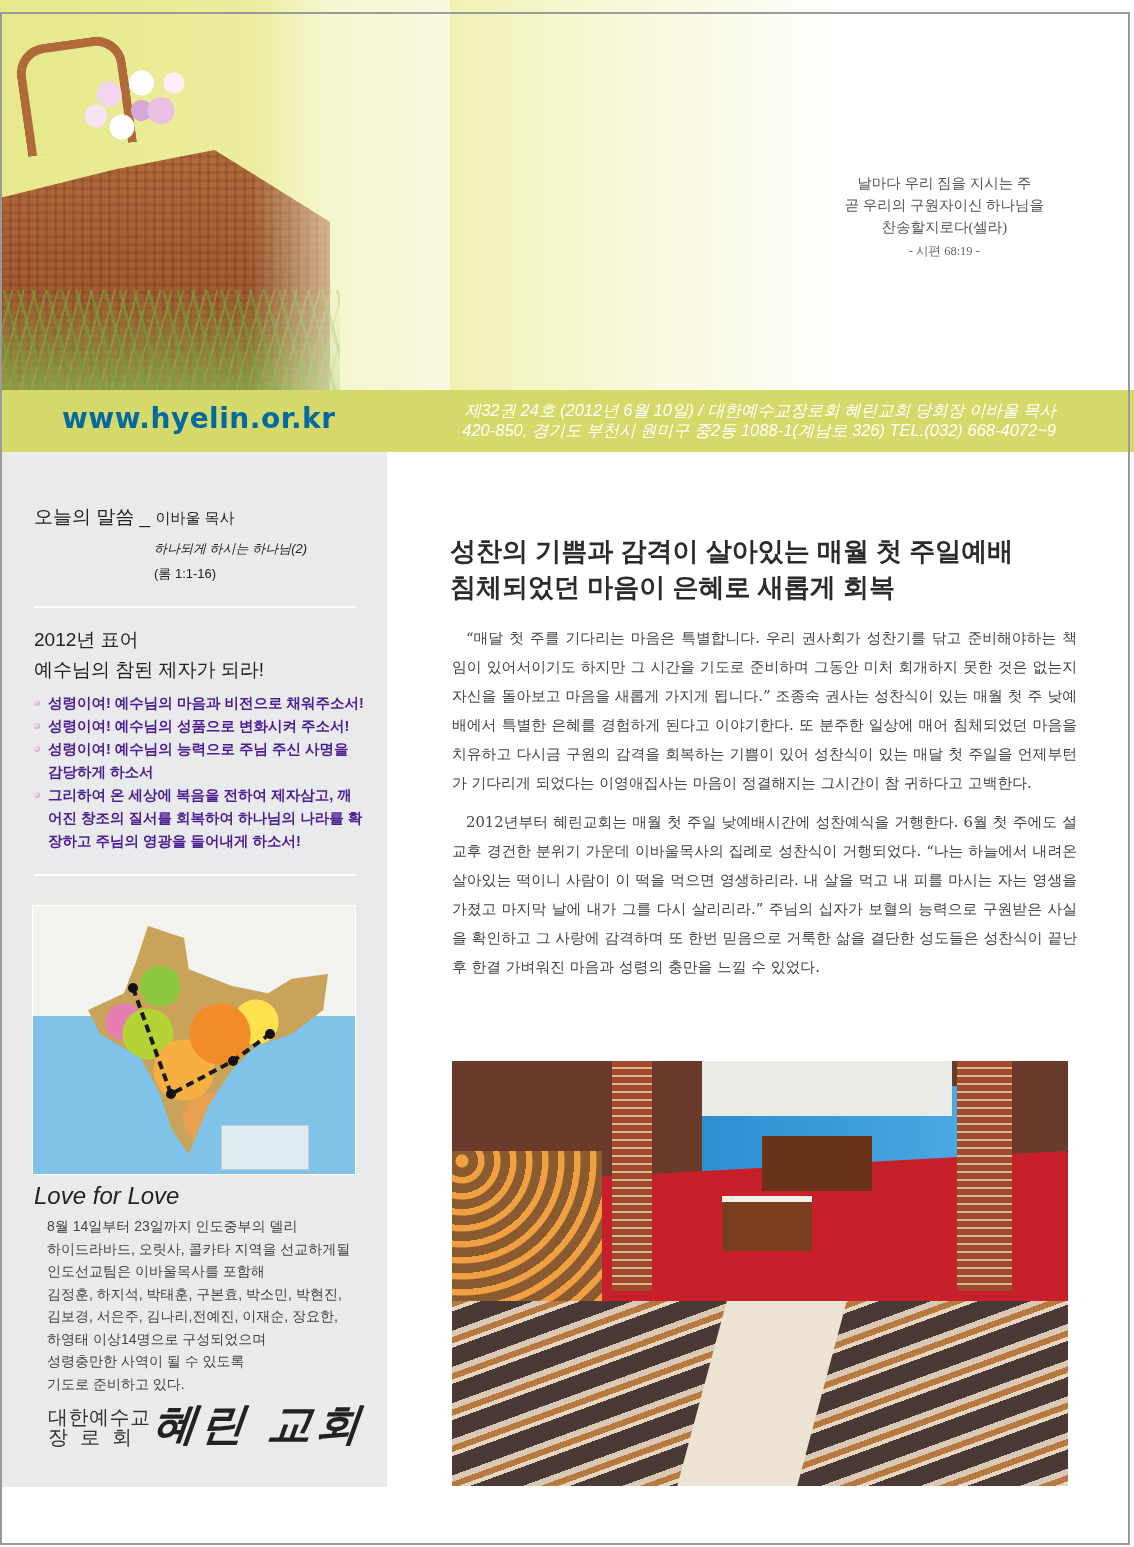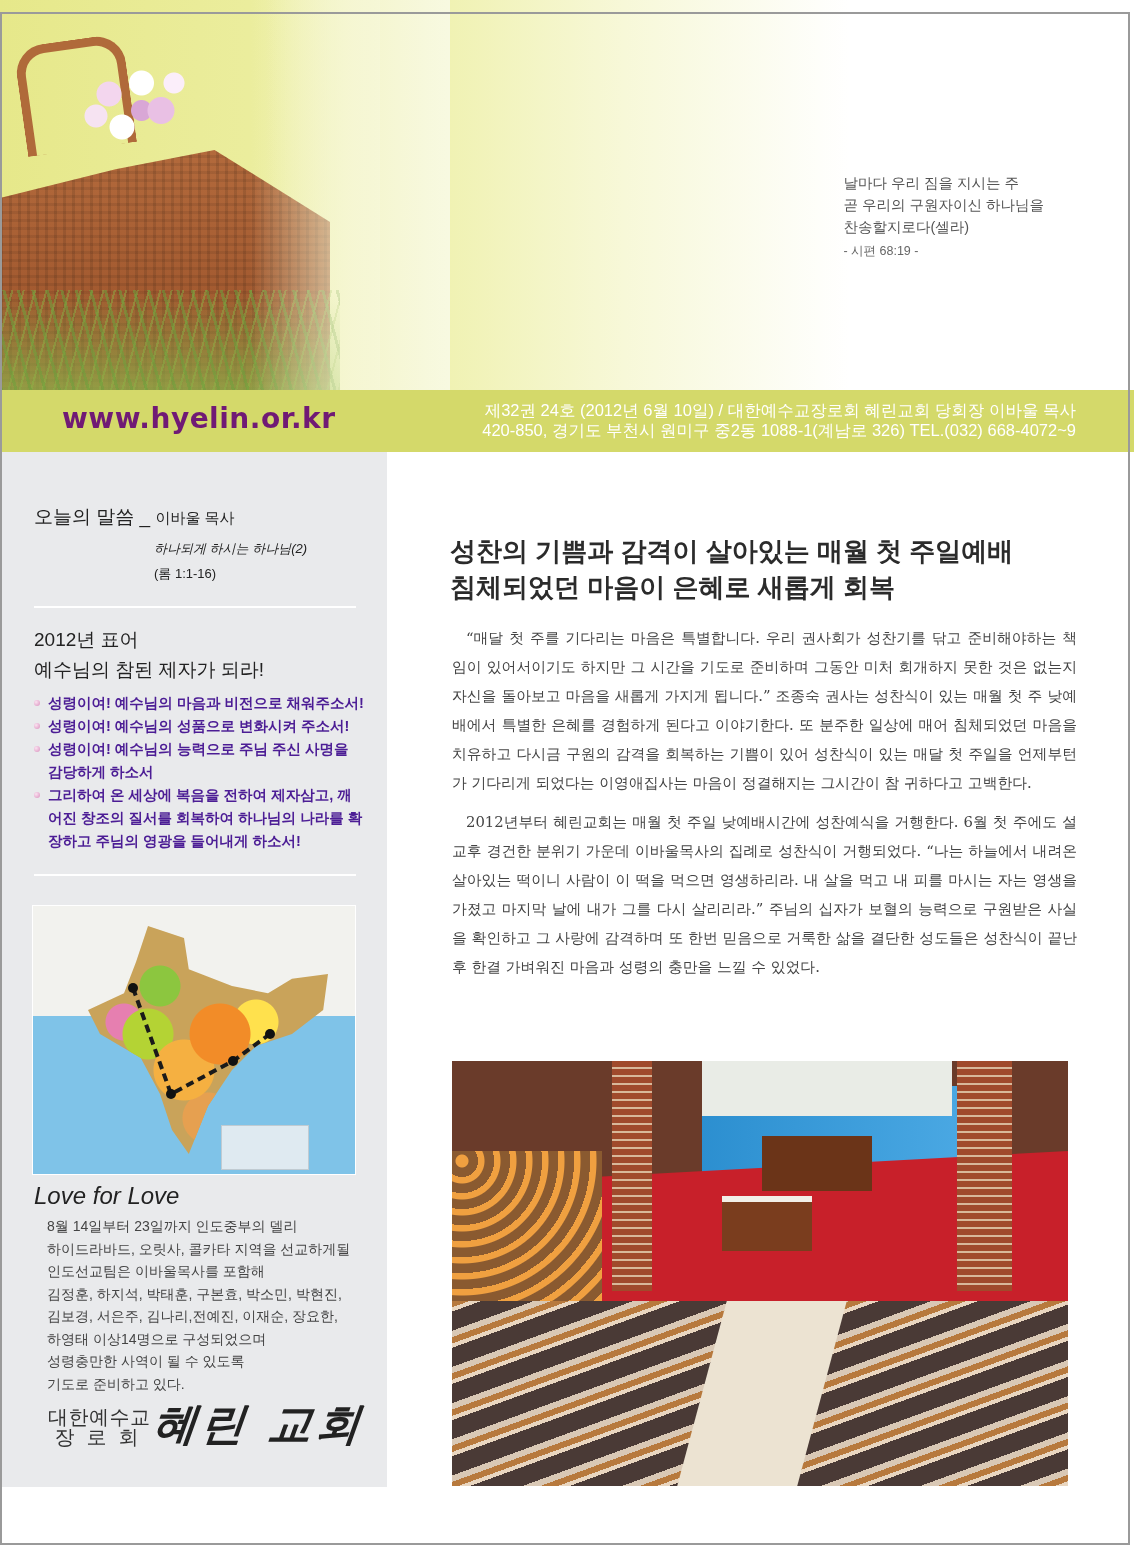--- a/index.html
+++ b/index.html
@@ -54,36 +54,36 @@
       repeating-linear-gradient(75deg, rgba(110,160,60,0.55) 0 3px, rgba(0,0,0,0) 3px 14px),
       repeating-linear-gradient(105deg, rgba(140,180,70,0.45) 0 2px, rgba(0,0,0,0) 2px 11px),
       linear-gradient(180deg, rgba(160,200,90,0) 0%, rgba(150,190,80,0.7) 100%);
   }
   .hero-fade {
     position: absolute; left: 250px; top: 0; width: 200px; height: 390px;
     background: linear-gradient(90deg, rgba(246,247,214,0) 0%, rgba(246,247,214,0.85) 60%, rgba(248,249,225,1) 100%);
   }
 
   .verse {
-    position: absolute; right: 90px; top: 172px; text-align: left;
-    font-family: Liberation Sans, sans-serif; font-size: 14.5px; line-height: 22px; color: #555;
+    position: absolute; right: 90px; top: 172px; text-align: center;
+    font-family: Liberation Serif, serif; font-size: 14.5px; line-height: 22px; color: #555;
   }
   .verse .ref { font-size: 12.5px; margin-top: 2px; color: #666; }
 
   
   .band {
     position: absolute; left: 0; top: 390px; width: 1134px; height: 62px; background: #d4d96a;
   }
   .band .site {
     position: absolute; left: 62px; top: 12px; font-family: "DejaVu Sans", sans-serif;
-    font-weight: bold; font-size: 28px; color: #701a75; letter-spacing: 0.5px;
+    font-weight: bold; font-size: 28px; color: #0369a1; letter-spacing: 0.5px;
   }
   .band .info {
-    position: absolute; right: 58px; top: 10px; text-align: right; color: #ffffff;
-    font-family: "Liberation Sans", sans-serif; font-size: 16.5px; line-height: 20px;
+    position: absolute; right: 78px; top: 10px; text-align: right; color: #ffffff;
+    font-family: "Liberation Sans", sans-serif; font-size: 16.5px; line-height: 20px; font-style: italic;
   }
 
   
   .sidebar {
     position: absolute; left: 0; top: 452px; width: 387px; height: 1035px; background: #e9eaec; padding-left: 40px;
   }
   .sb-inner { position: absolute; left: 34px; top: 0; width: 322px; }
   .sermon-head { position: absolute; top: 52px; left: 0; font-family: "Liberation Sans", sans-serif; font-size: 19px; color: #222; }
   .sermon-head .by { font-size: 15px; }
   .sermon-title { position: absolute; top: 88px; left: 120px; font-family: "Liberation Sans", sans-serif; font-size: 13px; color: #222; font-style: italic; }
@@ -122,21 +122,21 @@
   .map .route { position: absolute; left: 0; top: 0; width: 324px; height: 270px; }
   .map .legend {
     position: absolute; right: 46px; bottom: 4px; width: 88px; height: 45px; background: #dfeaf1; border: 1px solid #c0cbd2;
   }
 
   .love-title { position: absolute; top: 730px; left: 34px; font-family: "Liberation Sans", sans-serif; font-style: italic; font-size: 24px; color: #222; }
   .love-body { position: absolute; top: 763px; left: 47px; width: 330px; font-family: "Liberation Sans", sans-serif; font-size: 14px; line-height: 22.5px; color: #444; }
 
   .logo { position: absolute; top: 955px; left: 48px; }
   .logo .small { position: absolute; left: 0; top: 0; font-family: "Liberation Sans", sans-serif; font-size: 20px; line-height: 20px; color: #333; letter-spacing: 0.5px; white-space: nowrap; }
-  .logo .small .l2 { letter-spacing: 12px; text-align: right; }
+  .logo .small .l2 { letter-spacing: 12px; }
   .logo .brush { position: absolute; left: 105px; top: -12px; font-family: "DejaVu Serif", serif; font-weight: bold; font-style: italic; font-size: 44px; color: #222; white-space: nowrap; transform: skewX(-6deg); letter-spacing: 4px; }
 
   
   .headline {
     position: absolute; left: 450px; top: 533px; width: 640px;
     font-family: "Liberation Sans", sans-serif; font-weight: bold; font-size: 26px; line-height: 36px; color: #2b2b2b;
   }
   .article {
     position: absolute; left: 452px; top: 623px; width: 625px;
     font-family: "DejaVu Serif", serif; font-size: 14.8px; line-height: 29px; color: #444; text-align: justify;

